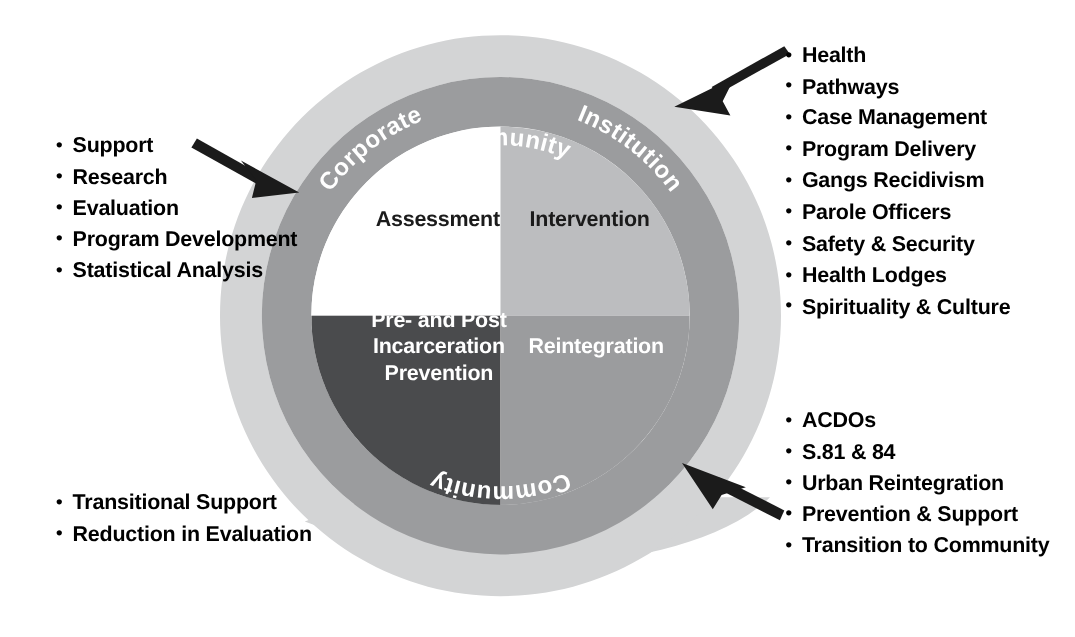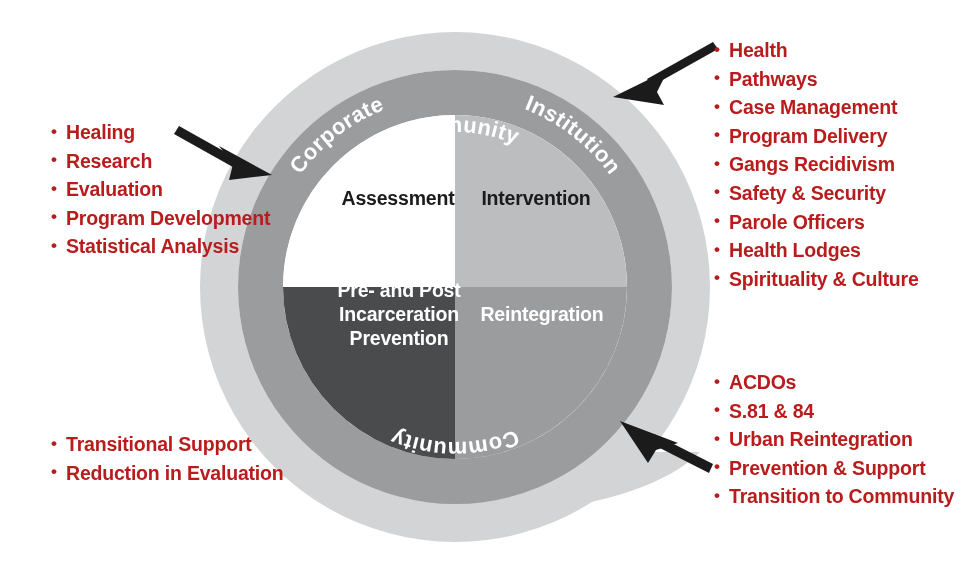--- a/index.html
+++ b/index.html
@@ -22,40 +22,40 @@
   }
   .bullet-list {
     position: absolute;
     list-style: none;
     margin: 0;
     padding: 0;
     font-family: "Liberation Sans", sans-serif;
     font-weight: bold;
     font-size: 19.5px;
     line-height: 28.6px;
-    color: #b91c1c;
+    color: #000000;
     letter-spacing: -0.2px;
     white-space: nowrap;
   }
   .bullet-list li {
     position: relative;
     padding-left: 15px;
   }
   .bullet-list li::before {
     content: "\2022";
     position: absolute;
     left: 0;
     top: -0.5px;
     font-size: 17px;
   }
 
   #list-policy     { left: 51px;  top: 118px; }
   #list-health     { left: 714px; top: 36px;  }
   #list-acdos      { left: 714px; top: 368px; }
-  #list-outcomes   { left: 51px;  top: 430px; }
+  #list-outcomes   { left: 51px;  top: 443px; }
 
   svg { display: block; }
   .ring-label {
     font-family: "Liberation Sans", sans-serif;
     font-weight: bold;
     fill: #ffffff;
     font-size: 22px;
     letter-spacing: 0.4px;
   }
   .quad-label {
@@ -159,35 +159,35 @@
     </g>
 
     <g fill="#1b1b1b">
       <path d="M 709 473 L 650 443 L 654 434 L 713 464 Z"></path>
       <path d="M 620 421 L 678 443 L 656 450 L 648 463 Z"></path>
     </g>
 
   </svg>
 
   <ul class="bullet-list" id="list-policy">
-    <li>Healing</li>
+    <li>Support</li>
     <li>Research</li>
     <li>Evaluation</li>
     <li>Program Development</li>
     <li>Statistical Analysis</li>
   </ul>
 
   <ul class="bullet-list" id="list-health">
     <li>Health</li>
     <li>Pathways</li>
     <li>Case Management</li>
     <li>Program Delivery</li>
     <li>Gangs Recidivism</li>
+    <li>Parole Officers</li>
     <li>Safety &amp; Security</li>
-    <li>Parole Officers</li>
     <li>Health Lodges</li>
     <li>Spirituality &amp; Culture</li>
   </ul>
 
   <ul class="bullet-list" id="list-acdos">
     <li>ACDOs</li>
     <li>S.81 &amp; 84</li>
     <li>Urban Reintegration</li>
     <li>Prevention &amp; Support</li>
     <li>Transition to Community</li>

